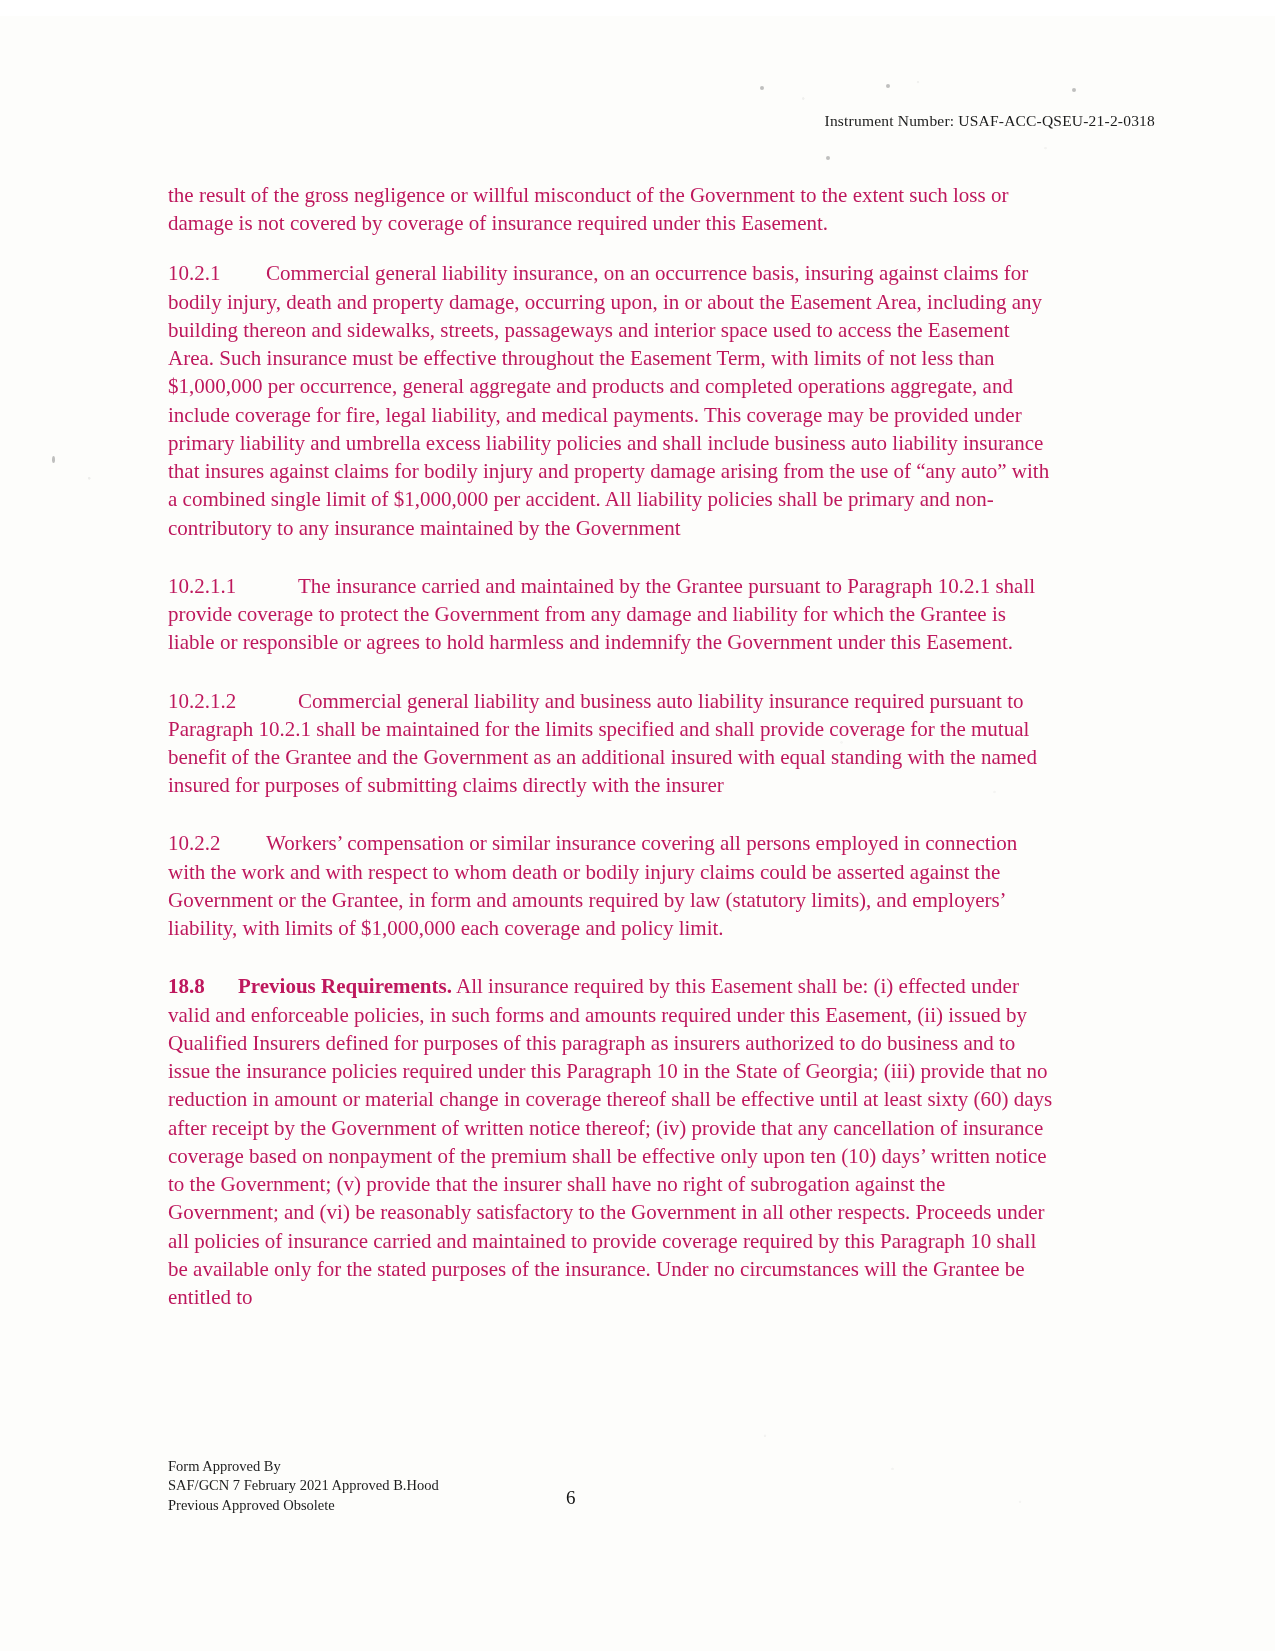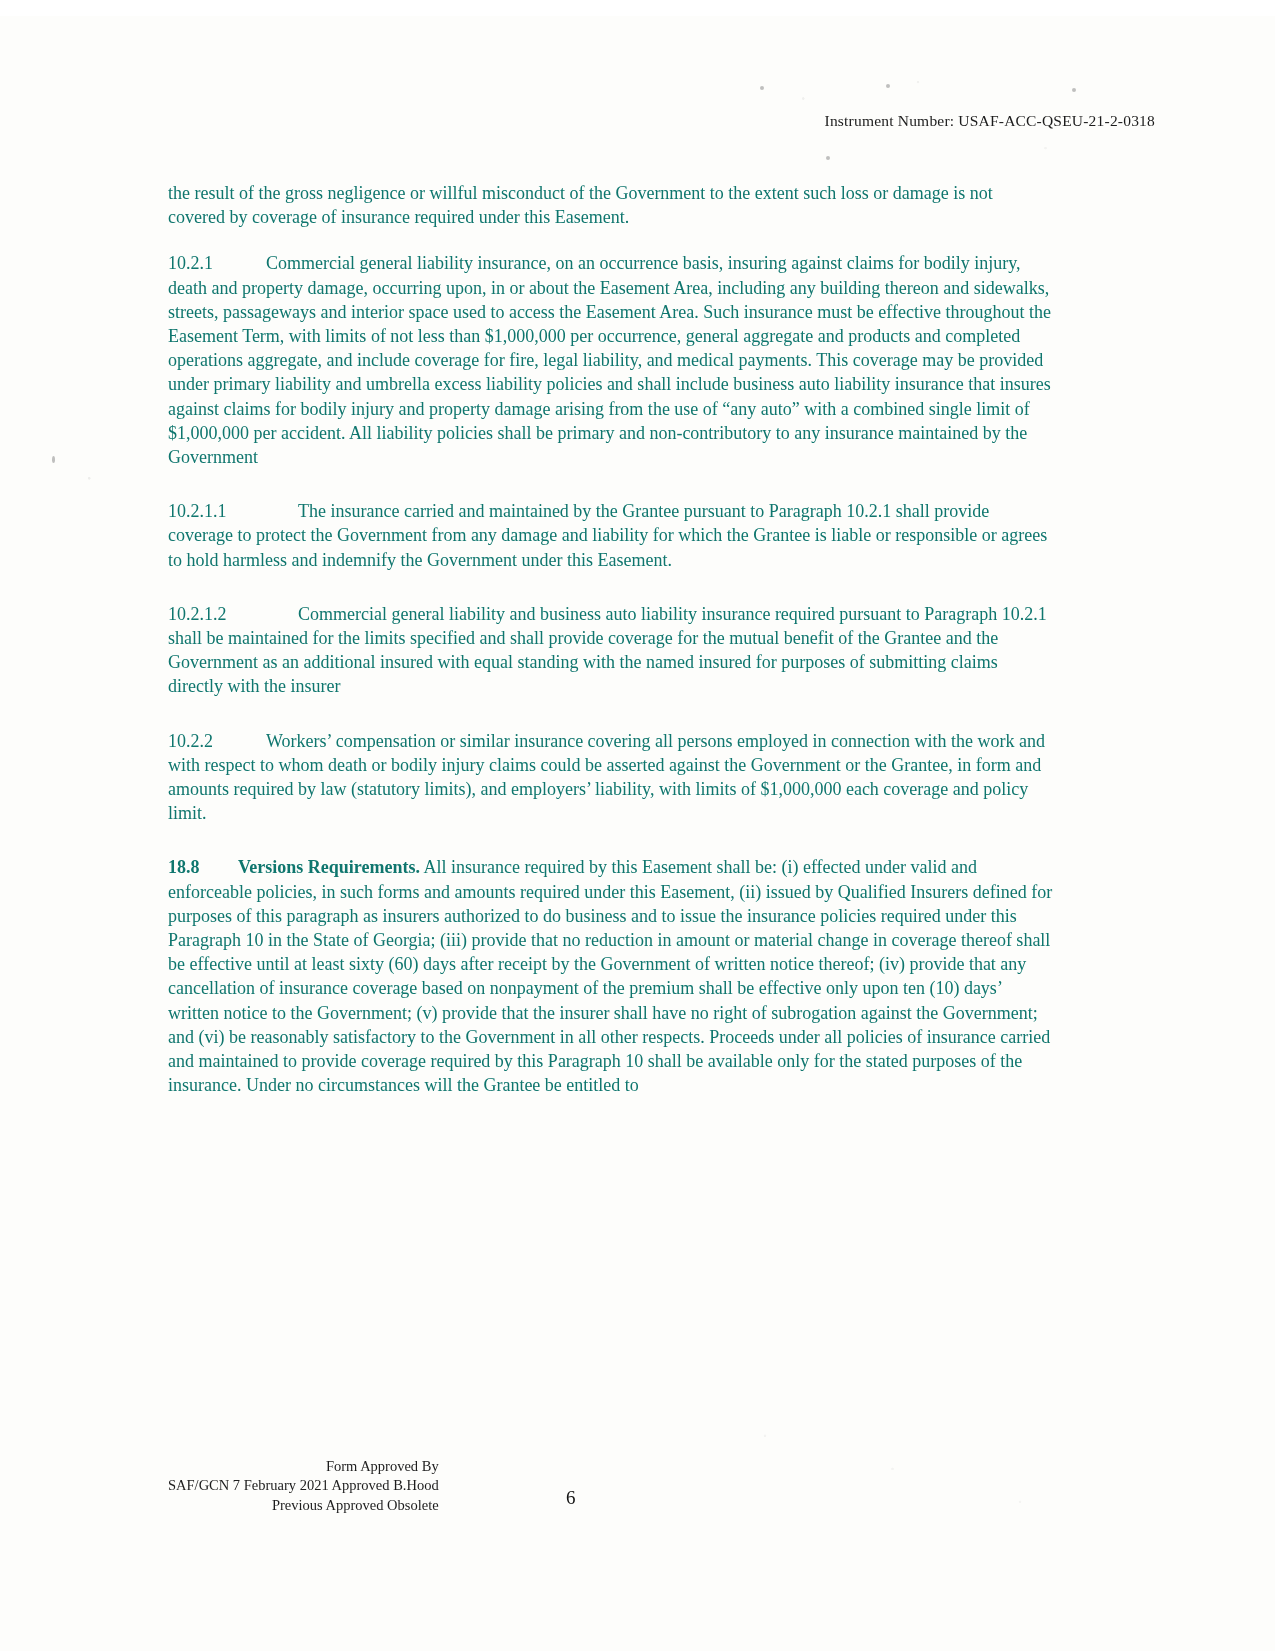--- a/index.html
+++ b/index.html
@@ -45,24 +45,24 @@
     white-space: nowrap;
   }
   .content {
     position: absolute;
     left: 168px;
     top: 165px;
     width: 885px;
   }
   p.para {
     margin: 0 0 22px 0;
-    font-size: 18px;
+    font-size: 21px;
     line-height: 1.345;
     text-align: left;
-    color: #0f766e;
+    color: #be185d;
   }
   p.para.gap-lg {
     margin-bottom: 30px;
     font-family: Liberation Serif, serif;
   }
   .num-wide {
     display: inline-block;
     min-width: 98px;
   }
   .num-wide2 {
@@ -78,21 +78,21 @@
     font-weight: bold;
   }
   .footer {
     position: absolute;
     left: 168px;
     bottom: 152px;
     font-size: 14.5px;
     line-height: 1.34;
     color: #1d1d1d;
   }
-  .footer div { white-space: nowrap; text-align: right; }
+  .footer div { white-space: nowrap; }
   .page-number {
     position: absolute;
     left: 566px;
     bottom: 158px;
     font-size: 19px;
     color: #141414;
   }
   .speck {
     position: absolute;
     background: #8d8d8d;
@@ -135,21 +135,21 @@
 
     <p class="para gap-lg">
       <span class="num-wide2">10.2.1.2</span><span>Commercial general liability and business auto liability insurance required pursuant to Paragraph 10.2.1 shall be maintained for the limits specified and shall provide coverage for the mutual benefit of the Grantee and the Government as an additional insured with equal standing with the named insured for purposes of submitting claims directly with the insurer</span>
     </p>
 
     <p class="para gap-lg">
       <span class="num-wide">10.2.2</span><span>Workers’ compensation or similar insurance covering all persons employed in connection with the work and with respect to whom death or bodily injury claims could be asserted against the Government or the Grantee, in form and amounts required by law (statutory limits), and employers’ liability, with limits of $1,000,000 each coverage and policy limit.</span>
     </p>
 
     <p class="para">
-      <span class="heading-num">18.8</span><span class="heading-title">Versions Requirements.</span>
+      <span class="heading-num">18.8</span><span class="heading-title">Previous Requirements.</span>
       <span>All insurance required by this Easement shall be:  (i) effected under valid and enforceable policies, in such forms and amounts required under this Easement, (ii) issued by Qualified Insurers defined for purposes of this paragraph as insurers authorized to do business and to issue the insurance policies required under this Paragraph 10 in the State of Georgia; (iii) provide that no reduction in amount or material change in coverage thereof shall be effective until at least sixty (60) days after receipt by the Government of written notice thereof; (iv) provide that any cancellation of insurance coverage based on nonpayment of the premium shall be effective only upon ten (10) days’ written notice to the Government; (v) provide that  the insurer shall have no right of subrogation against the Government; and (vi) be reasonably satisfactory to the Government in all other respects.  Proceeds under all policies of insurance carried and maintained to provide coverage required by this Paragraph 10 shall be available only for the stated purposes of the insurance.  Under no circumstances will the Grantee be entitled to</span>
     </p>
 
   </div>
 
   <div class="footer">
     <div>Form Approved By</div>
     <div>SAF/GCN 7 February 2021 Approved B.Hood</div>
     <div>Previous Approved Obsolete</div>
   </div>

